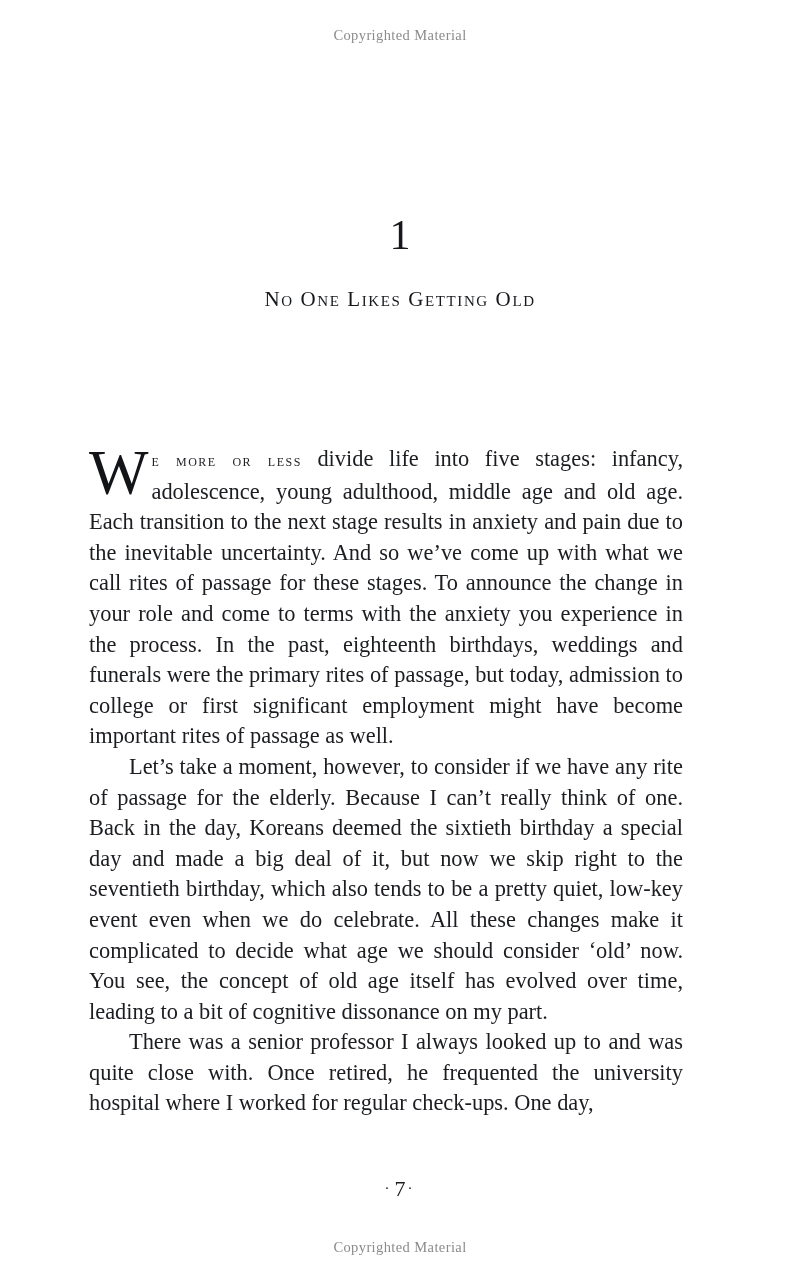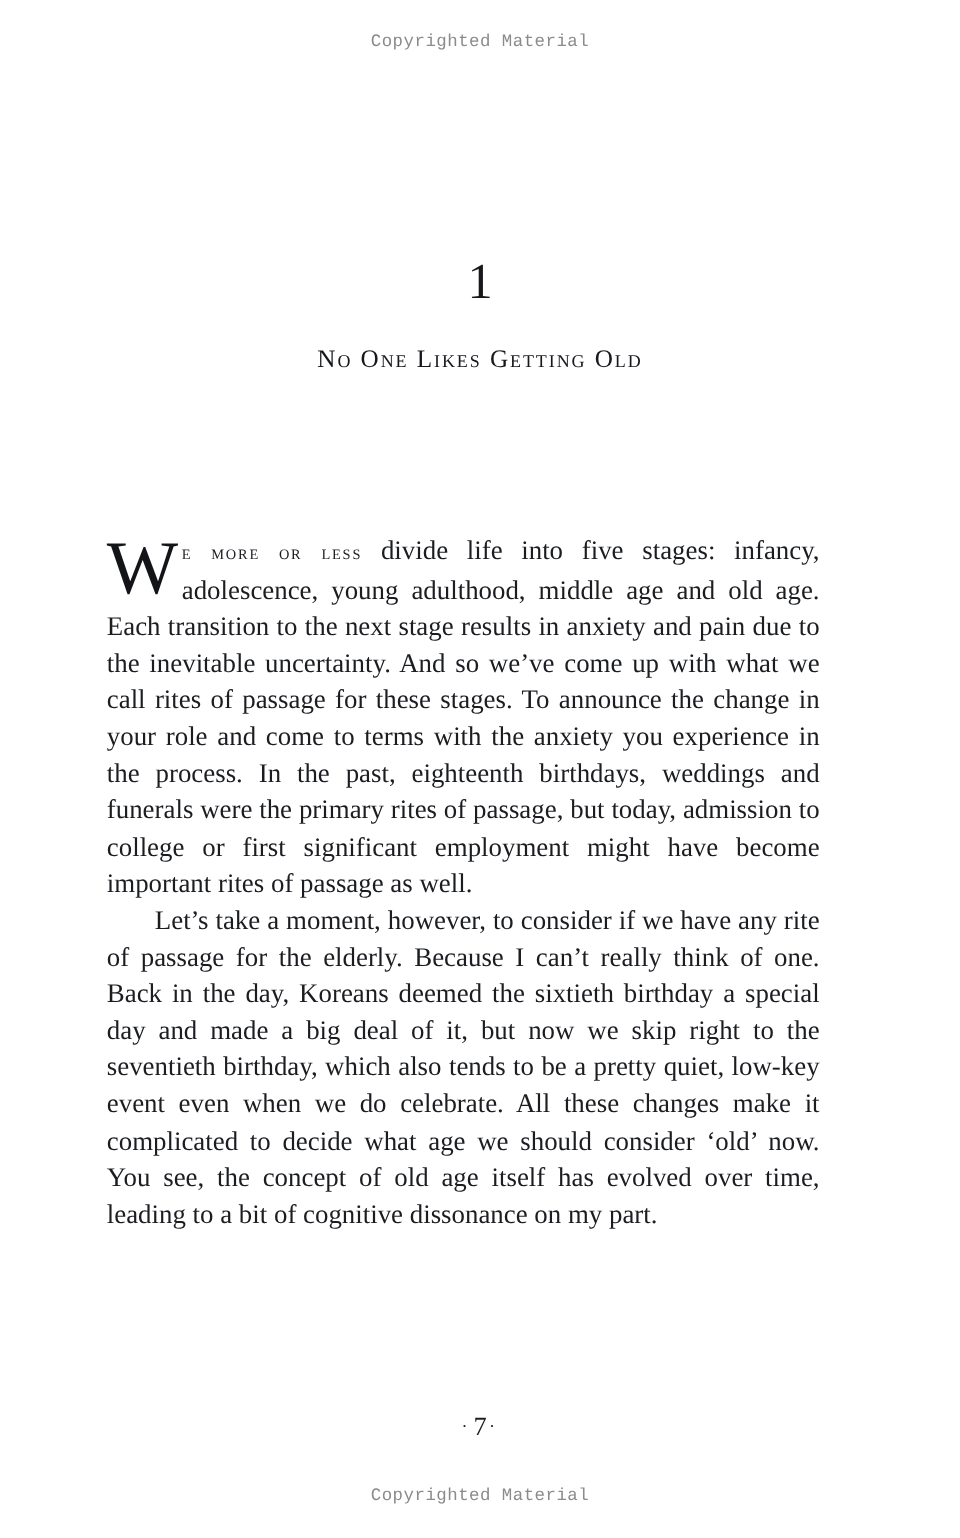--- a/index.html
+++ b/index.html
@@ -22,21 +22,21 @@
     height: 1282px;
     box-sizing: border-box;
   }
 
   
   .watermark {
     position: absolute;
     left: 0;
     width: 800px;
     text-align: center;
-    font-family: Liberation Mono, monospace;
+    font-family: Liberation Serif, serif;
     font-size: 14.5px;
     letter-spacing: 0.4px;
     color: #8b8b8b;
     white-space: nowrap;
   }
   .watermark-top { top: 27px; }
   .watermark-bottom { top: 1239px; }
 
   
   .chapter-number {
@@ -135,20 +135,21 @@
   <div class="chapter-number">1</div>
 
   <div class="chapter-title">No One Likes Getting Old</div>
 
   <div class="body-text">
 
     <p class="first"><span class="dropcap">W</span><span class="smallcaps">e more or less</span><span> divide life into five stages: infancy, adolescence, young adulthood, middle age and old age. Each transition to the next stage results in anxiety and pain due to the inevitable uncertainty. And so we’ve come up with what we call rites of passage for these stages. To announce the change in your role and come to terms with the anxiety you experience in the process. In the past, eighteenth birthdays, weddings and funerals were the primary rites of passage, but today, admission to college or first significant employment might have become important rites of passage as well.</span></p>
 
     <p>Let’s take a moment, however, to consider if we have any rite of passage for the elderly. Because I can’t really think of one. Back in the day, Koreans deemed the sixtieth birthday a special day and made a big deal of it, but now we skip right to the seventieth birthday, which also tends to be a pretty quiet, low-key event even when we do celebrate. All these changes make it complicated to decide what age we should consider ‘old’ now. You see, the concept of old age itself has evolved over time, leading to a bit of cognitive dissonance on my part.</p>
 
+    <p>There was a senior professor I always looked up to and was quite close with. Once retired, he frequented the university hospital where I worked for regular check-ups. One day,</p>
 
   </div>
 
   <div class="folio">
     <span class="dot">·</span><span class="num">7</span><span class="dot">·</span>
   </div>
 
   <div class="watermark watermark-bottom">Copyrighted Material</div>
 
 </div>

